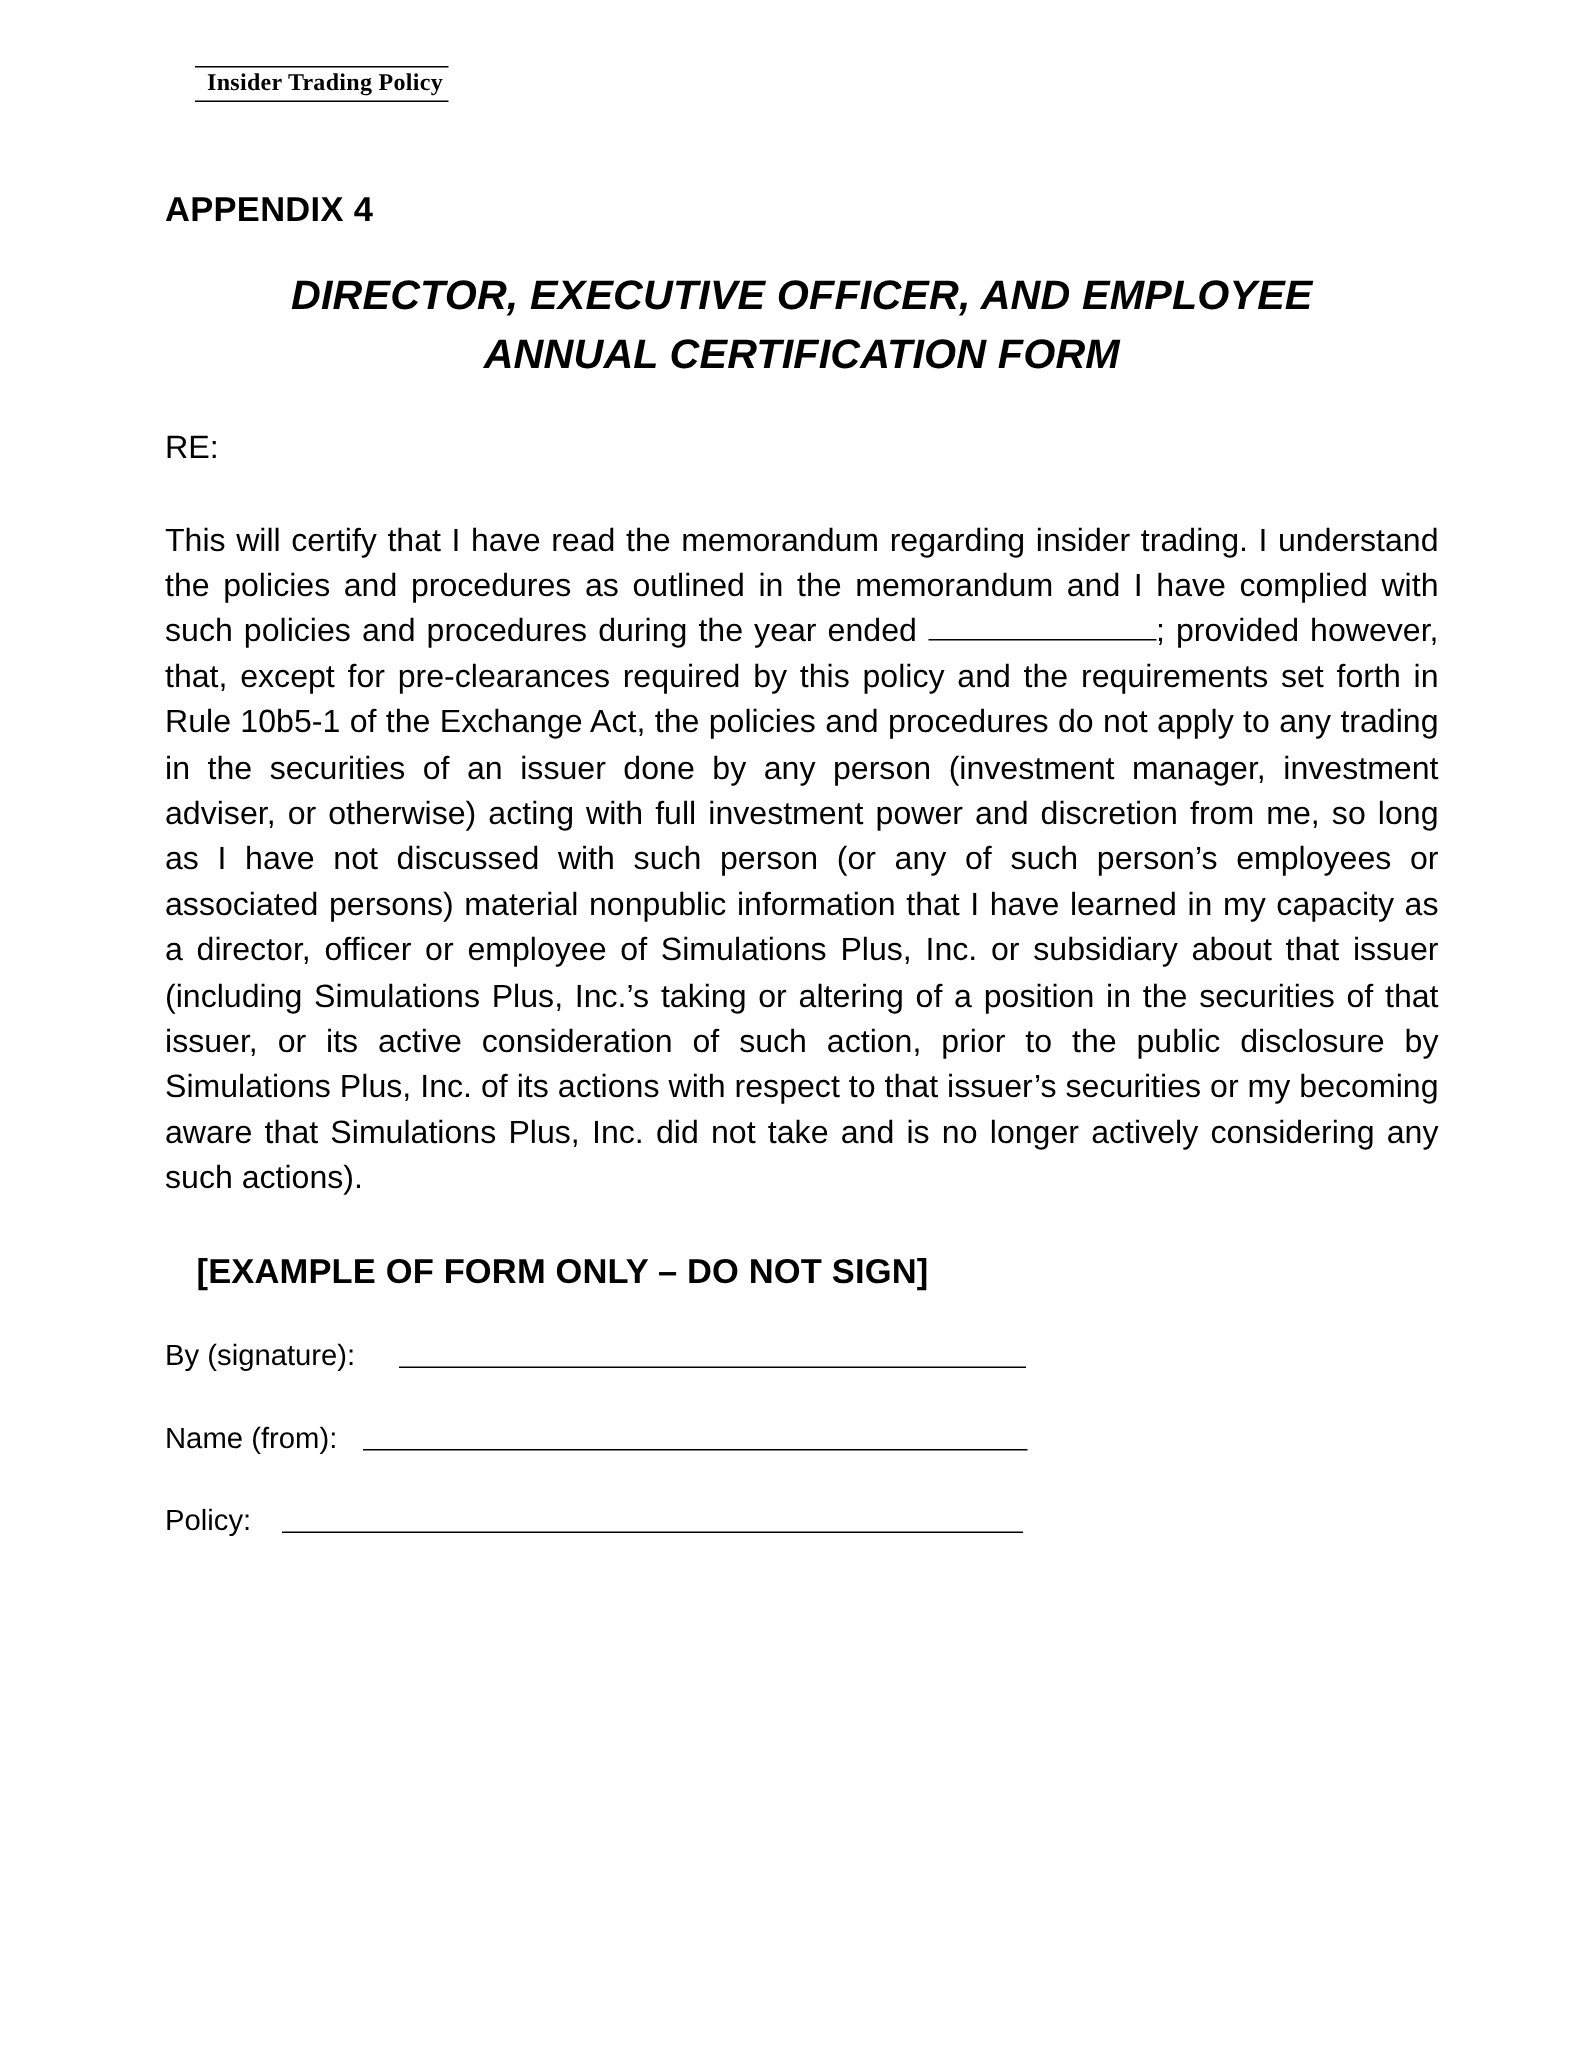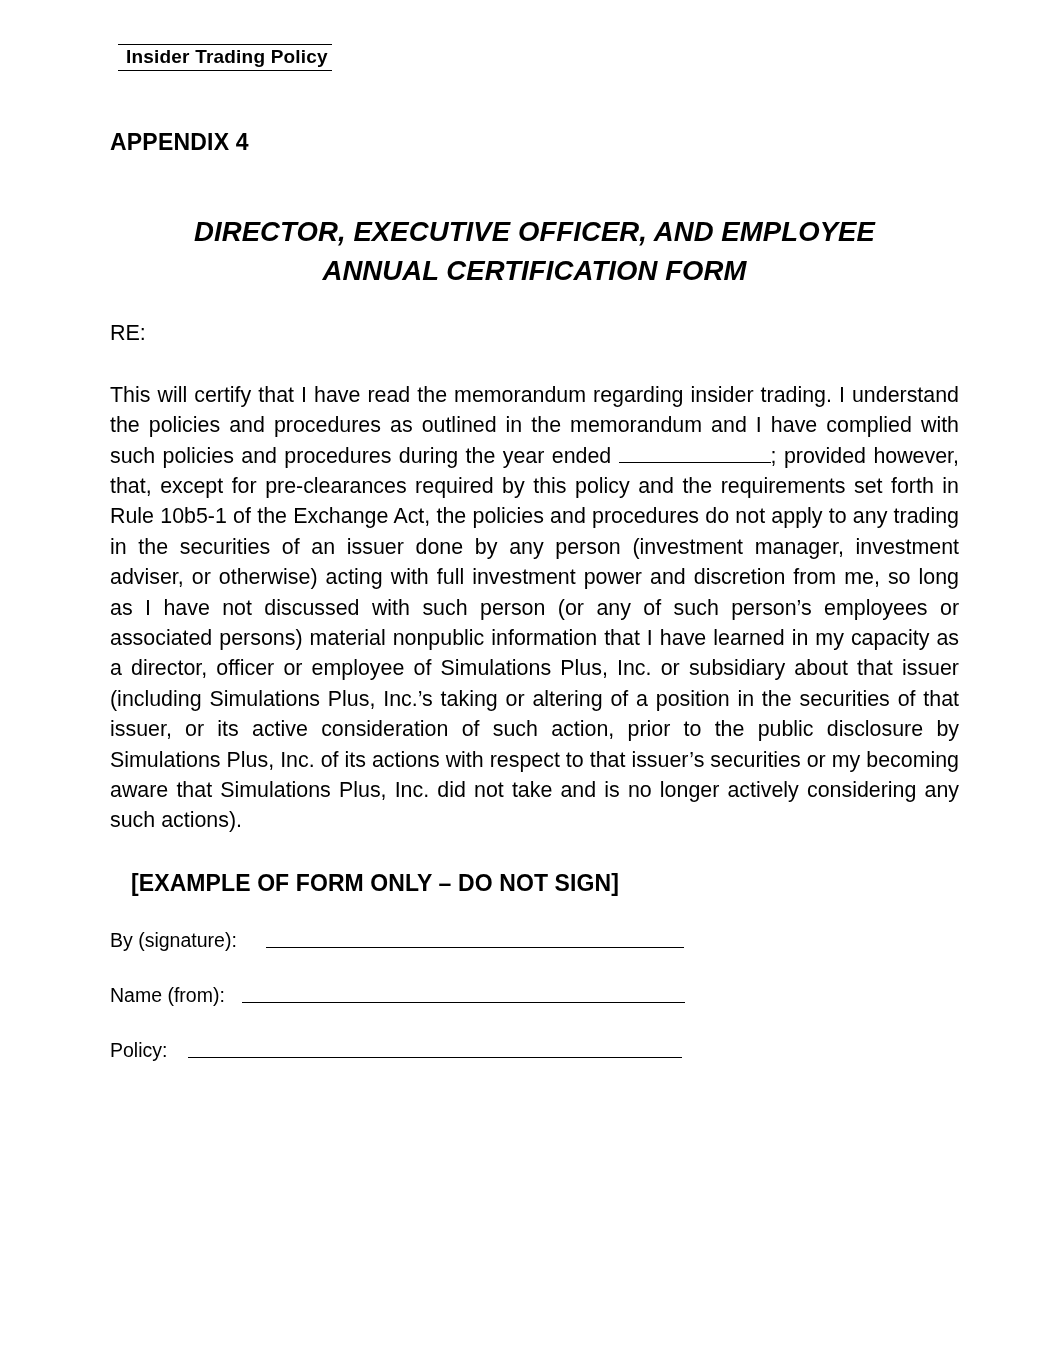--- a/index.html
+++ b/index.html
@@ -16,44 +16,44 @@
     overflow: hidden;
   }
   .page {
     position: relative;
     width: 1055px;
     height: 1365px;
     box-sizing: border-box;
     padding: 44px 96px 0 110px;
   }
   .header-label {
-    font-family: Liberation Sans, sans-serif;
+    font-family: Liberation Serif, serif;
     font-weight: bold;
-    font-size: 19px;
+    font-size: 16px;
     letter-spacing: 0.2px;
     display: inline-block;
     border-bottom: 1.5px solid #000;
     border-top: 1.5px solid #000;
     padding: 2px 4px 2px 8px;
-    margin-left: 8px;
+    margin-left: 20px;
     line-height: 1.1;
   }
   .appendix {
     font-weight: bold;
     font-size: 23px;
     margin-top: 58px;
     letter-spacing: 0.2px;
   }
   .doc-title {
     text-align: center;
     font-weight: bold;
     font-style: italic;
     font-size: 27.5px;
     line-height: 1.42;
-    margin-top: 56px;
+    margin-top: 24px;
     letter-spacing: 0.1px;
   }
   .field-row {
     display: flex;
     font-size: 21.5px;
     margin-top: 30px;
     line-height: 1.3;
   }
   .field-row.first { margin-top: 44px; }
   .field-label {

